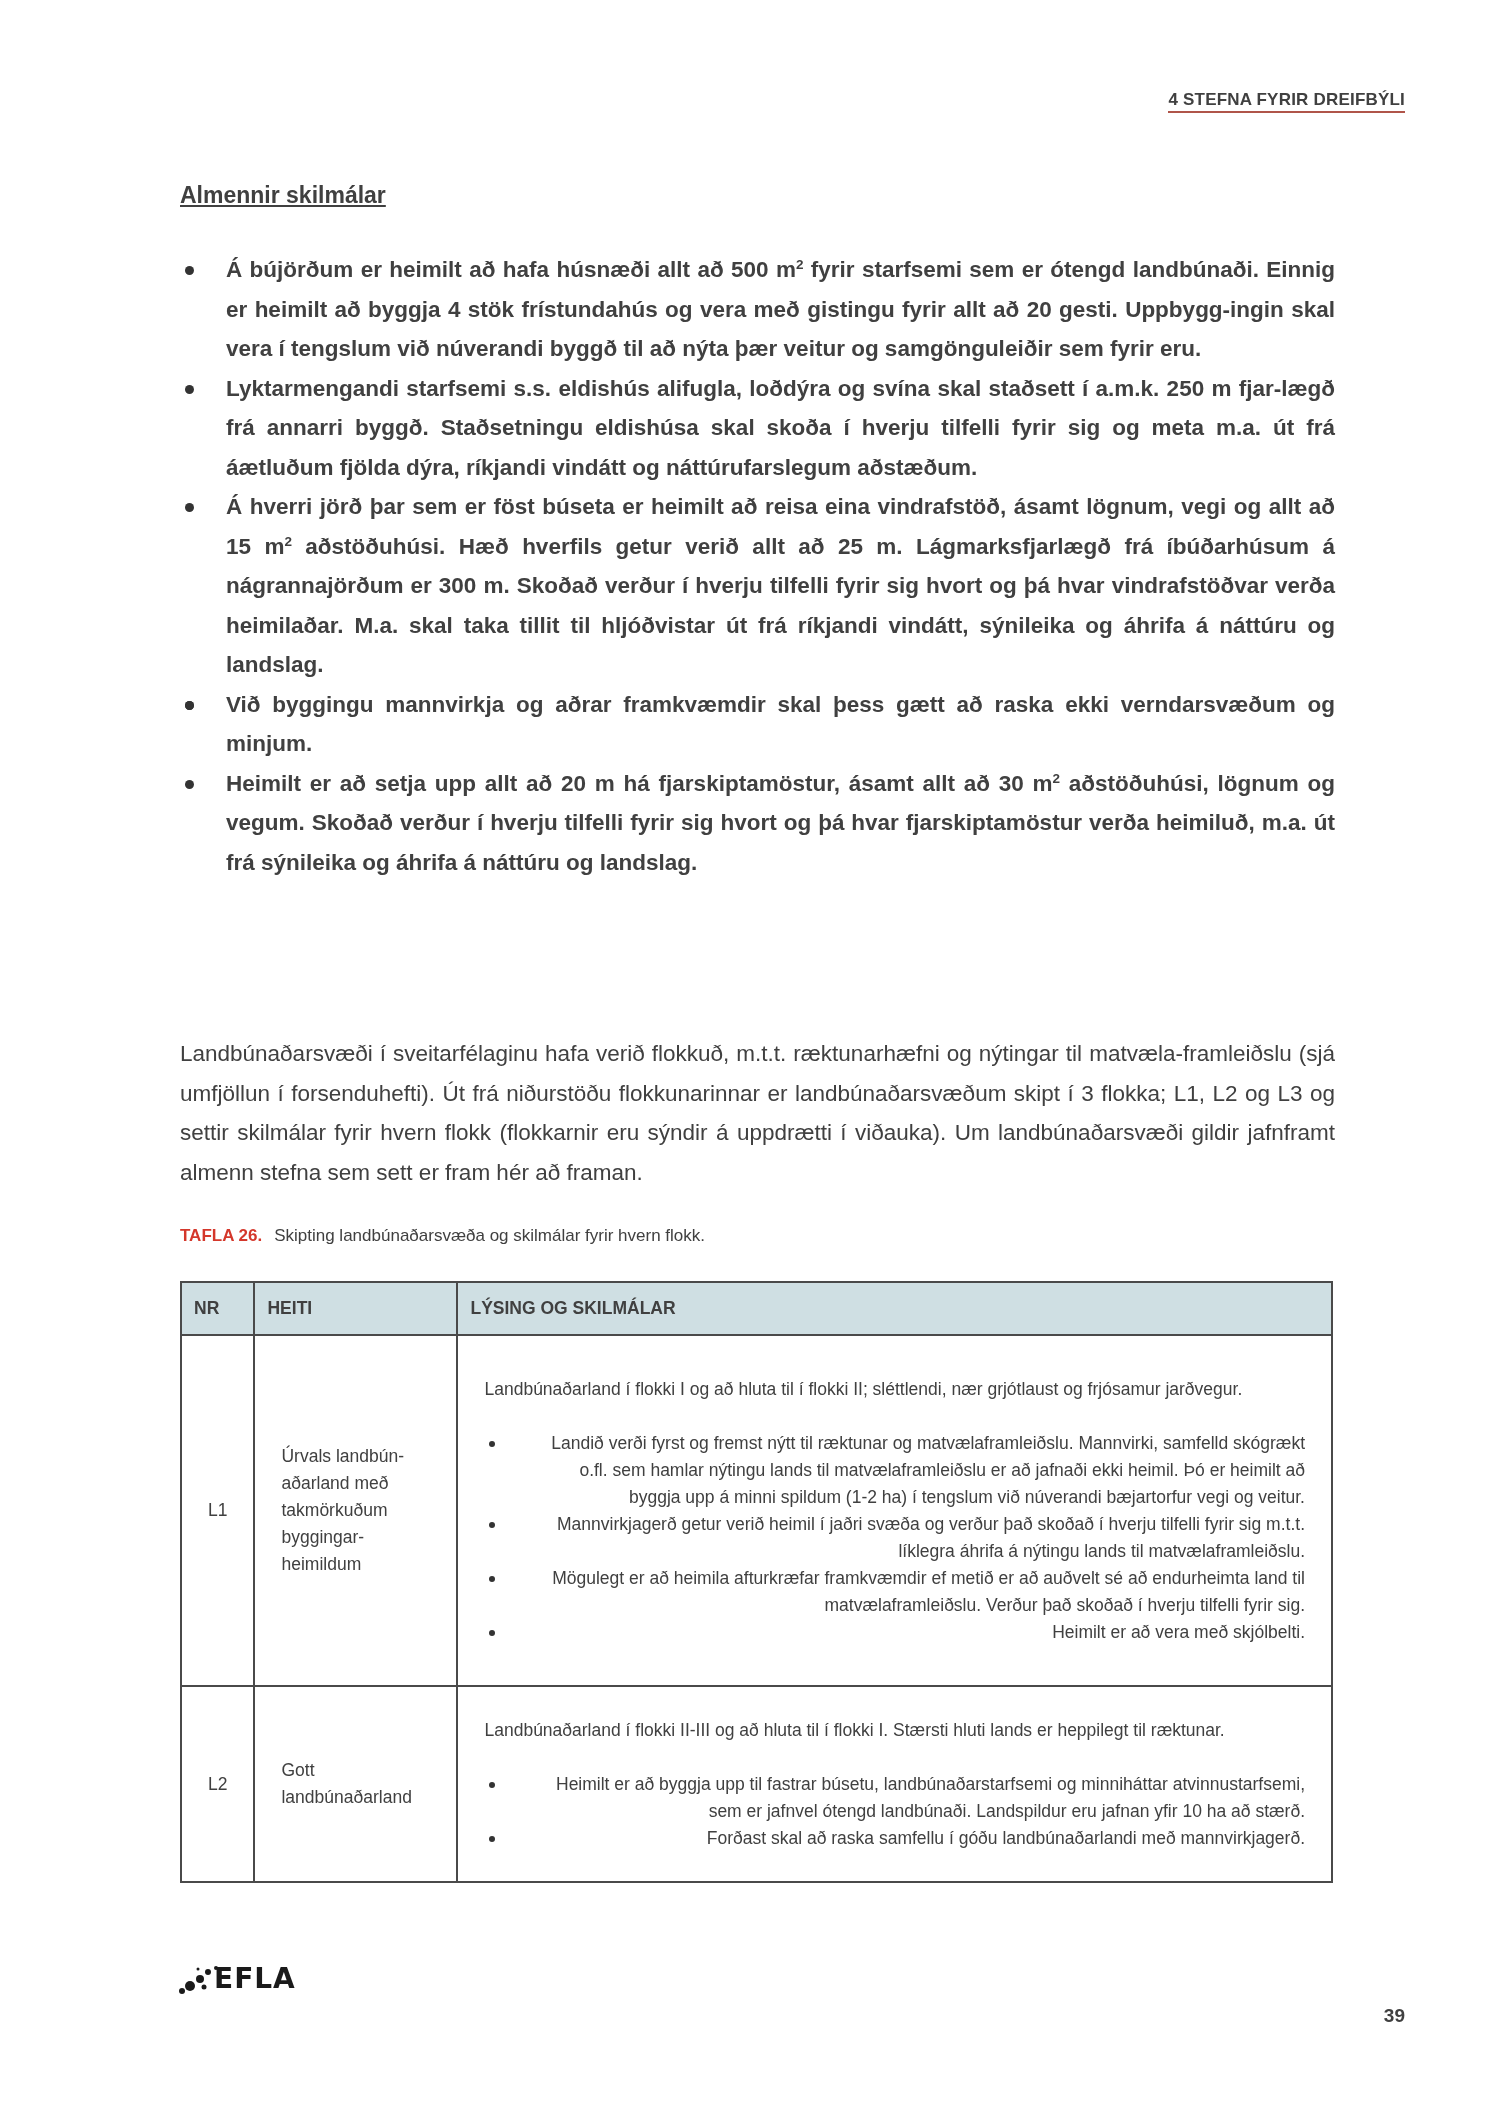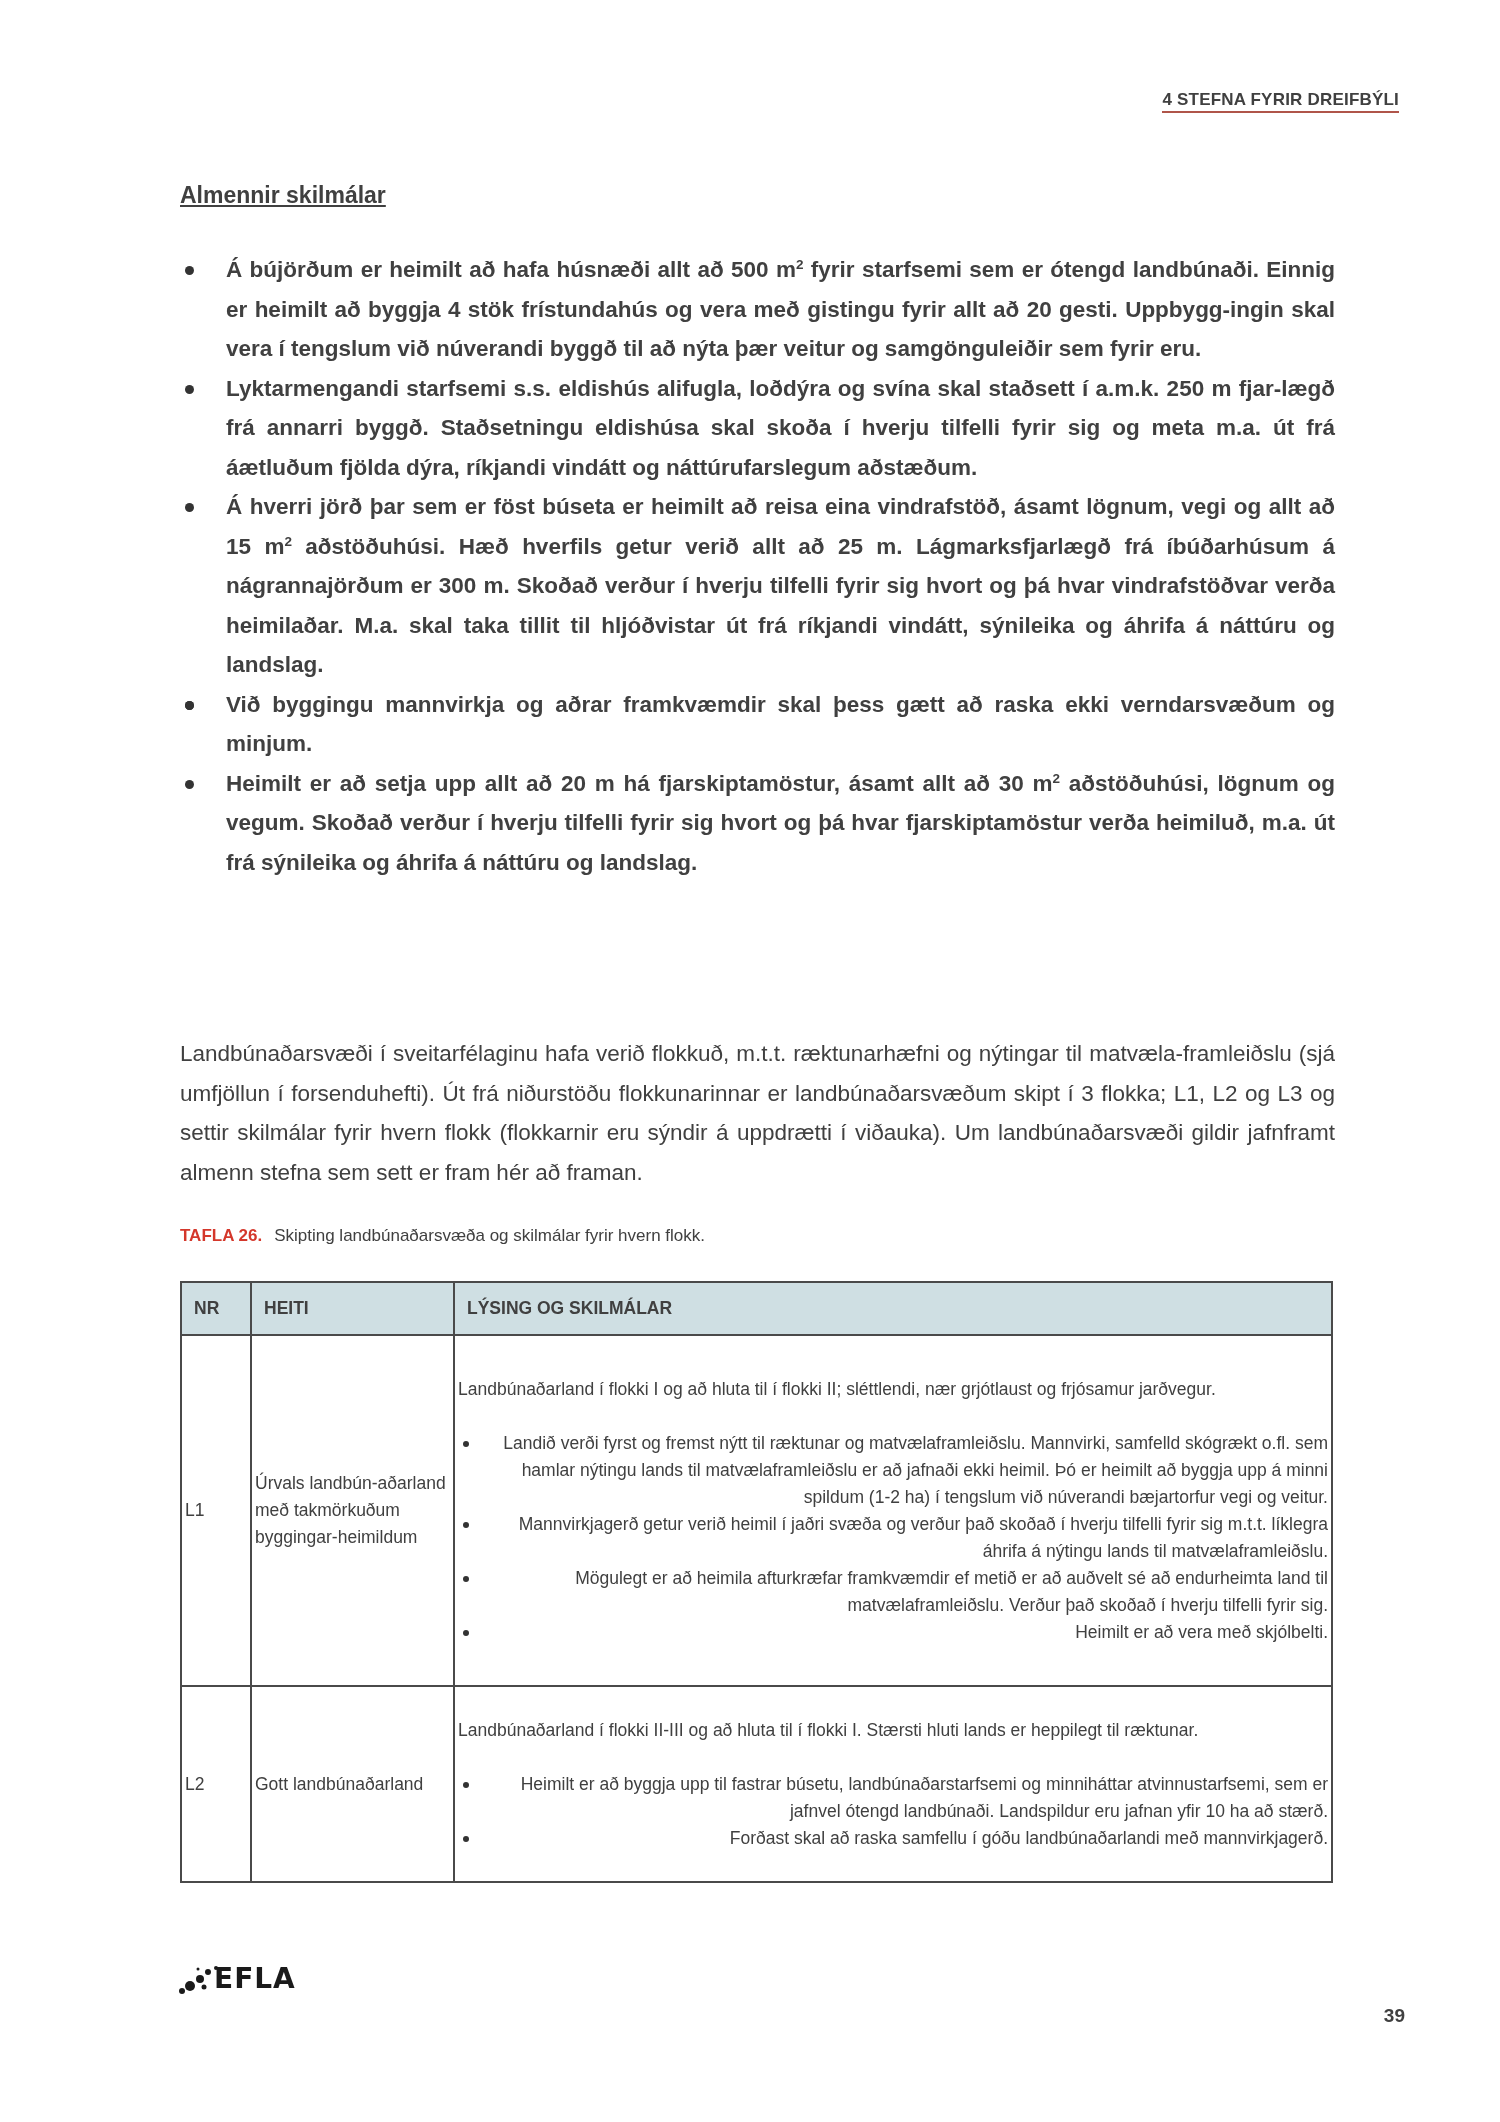--- a/index.html
+++ b/index.html
@@ -1,21 +1,21 @@
 <!DOCTYPE html>
 <html><head>
   <meta charset="utf-8">
   <style>
     html, body { margin: 0; padding: 0; background: #ffffff; }
     body {
       width: 1500px; height: 2122px; position: relative; overflow: hidden;
       font-family: "Liberation Sans", sans-serif; color: #404040;
     }
     .header {
-      position: absolute; right: 101px; top: 90px;
+      position: absolute; right: 95px; top: 90px;
       font-weight: bold; font-size: 17px; color: #404040;
       letter-spacing: 0.2px;
       border-bottom: 2px solid #b0554a; padding-bottom: 1px;
     }
     .section-title {
       position: absolute; left: 180px; top: 182px;
       font-weight: bold; font-size: 23px; color: #404040; text-decoration: underline;
     }
     ul.bullets {
       position: absolute; left: 180px; top: 250px; width: 1155px;
@@ -39,21 +39,21 @@
     .caption .lbl { color: #d4372b; font-weight: bold; margin-right: 12px; }
     table.tbl {
       position: absolute; left: 180px; top: 1281px; width: 1153px;
       border-collapse: collapse; font-size: 17.5px; color: #404040;
     }
     table.tbl th, table.tbl td { border: 2px solid #4a4a4a; vertical-align: middle; }
     table.tbl th {
       background: #cfdfe3; text-align: left; font-weight: bold;
       padding: 12px 12px; height: 27px; font-size: 17.5px;
     }
-    table.tbl td { padding: 4px 3px; line-height: 27px; }
+    table.tbl td { padding: 4px 26px; line-height: 27px; }
     td.desc { vertical-align: top; padding: 2px 12px 8px 12px; }
     td.desc p { margin: 0 0 27px 0; }
     td.desc ul { margin: 0; padding: 0; list-style: none; }
     td.desc li { position: relative; padding-left: 45px; text-align: right; }
     td.desc li .dot {
       position: absolute; left: 5px; top: 11px; width: 6px; height: 6px;
       border-radius: 50%; background: #333;
     }
     .logo {
       position: absolute; left: 178px; top: 1965px; width: 120px; height: 30px;

